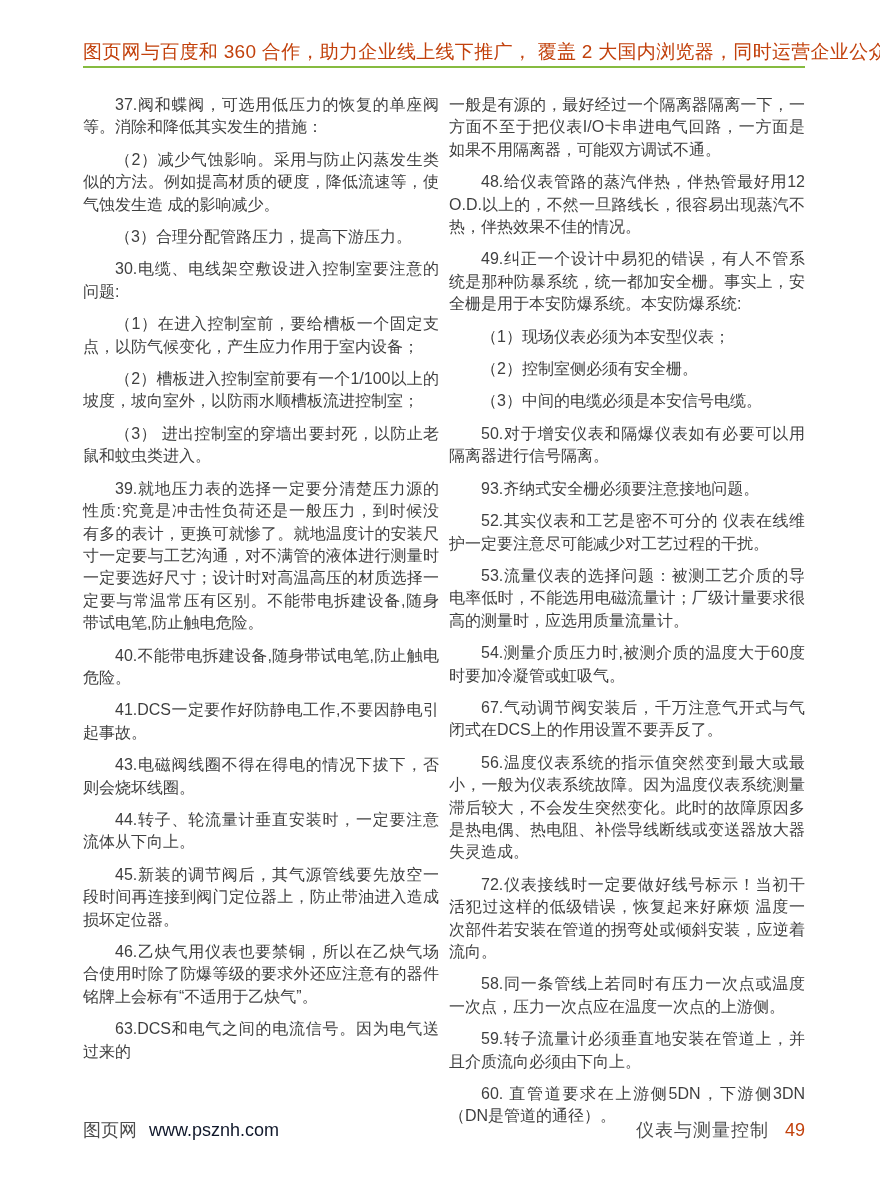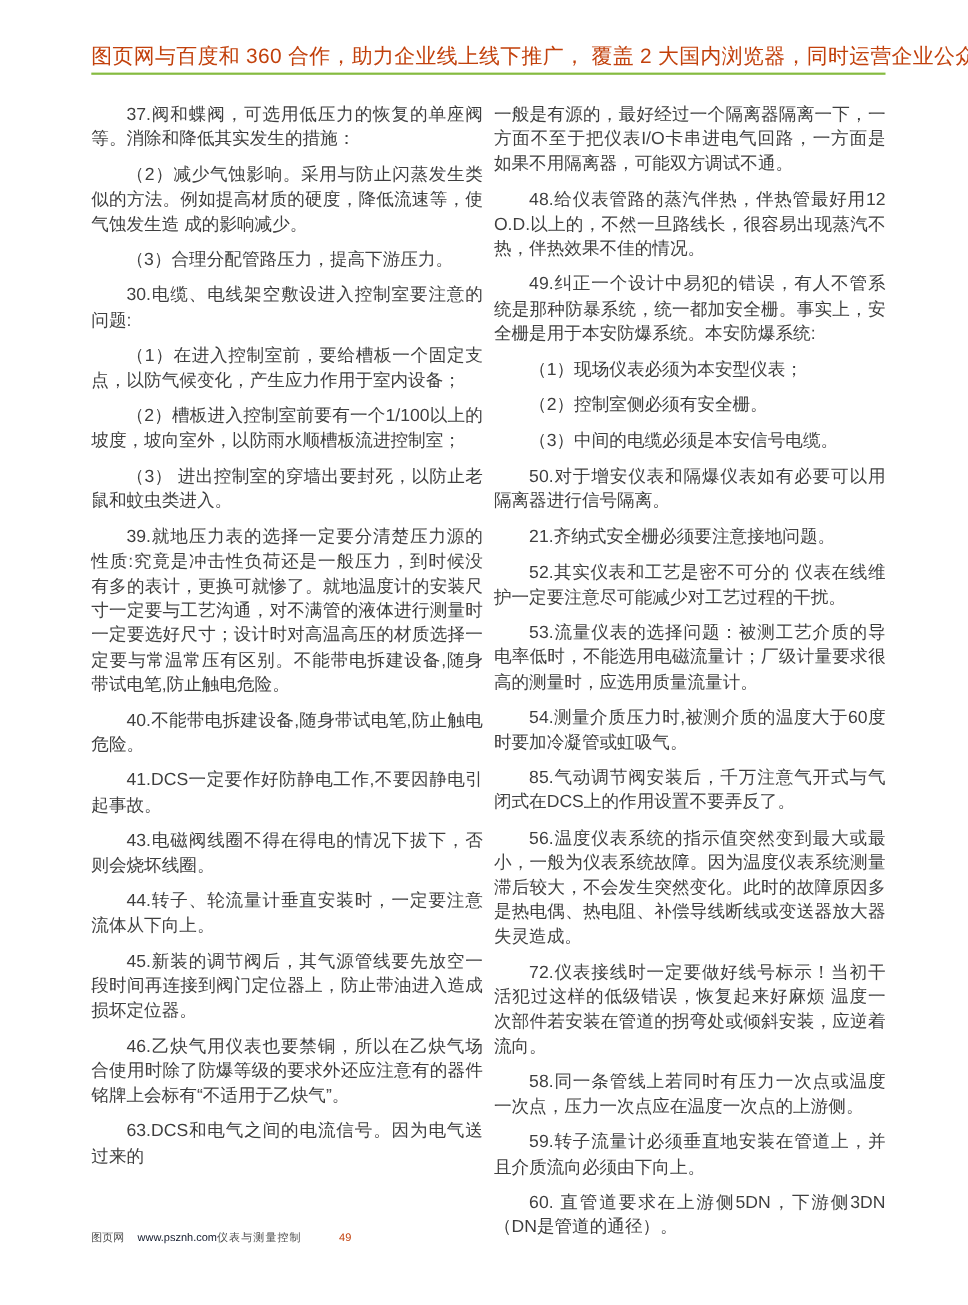--- a/index.html
+++ b/index.html
@@ -71,28 +71,29 @@
     text-align:justify;
     word-break:break-all;
   }
   .para.indent{text-indent:2em;}
   
   .footer{
     position:absolute;
     left:83px;right:75px;
     top:1118px;
     display:flex;
+    justify-content:space-between;
     align-items:baseline;
-    font-size:10px;
+    font-size:18px;
     color:#595959;
   }
   .footer-left{display:flex;gap:12px;align-items:baseline;}
   .footer-site{color:#4d4d4d;}
   .footer-url{color:#0f172a;}
-  .footer-right{display:flex;gap:34px;align-items:baseline;}
+  .footer-right{display:flex;gap:16px;align-items:baseline;}
   .footer-journal{color:#4d4d4d;letter-spacing:1px;}
   .footer-page{color:#c2410c;}
 </style>
 </head>
 <body>
 
 <div class="page">
 
   <div class="header">
     <div class="banner-text">图页网与百度和 360 合作，助力企业线上线下推广， 覆盖 2 大国内浏览器，同时运营企业公众微信号和视频推广，做您优质市场部。</div>
@@ -121,25 +122,25 @@
         <p class="para indent">63.DCS和电气之间的电流信号。因为电气送过来的</p>
       </div>
     <div class="col">
         <p class="para">一般是有源的，最好经过一个隔离器隔离一下，一方面不至于把仪表I/O卡串进电气回路，一方面是如果不用隔离器，可能双方调试不通。</p>
         <p class="para indent">48.给仪表管路的蒸汽伴热，伴热管最好用12O.D.以上的，不然一旦路线长，很容易出现蒸汽不热，伴热效果不佳的情况。</p>
         <p class="para indent">49.纠正一个设计中易犯的错误，有人不管系统是那种防暴系统，统一都加安全栅。事实上，安全栅是用于本安防爆系统。本安防爆系统:</p>
         <p class="para indent">（1）现场仪表必须为本安型仪表；</p>
         <p class="para indent">（2）控制室侧必须有安全栅。</p>
         <p class="para indent">（3）中间的电缆必须是本安信号电缆。</p>
         <p class="para indent">50.对于增安仪表和隔爆仪表如有必要可以用隔离器进行信号隔离。</p>
-        <p class="para indent">21.齐纳式安全栅必须要注意接地问题。</p>
+        <p class="para indent">93.齐纳式安全栅必须要注意接地问题。</p>
         <p class="para indent">52.其实仪表和工艺是密不可分的 仪表在线维护一定要注意尽可能减少对工艺过程的干扰。</p>
         <p class="para indent">53.流量仪表的选择问题：被测工艺介质的导电率低时，不能选用电磁流量计；厂级计量要求很高的测量时，应选用质量流量计。</p>
         <p class="para indent">54.测量介质压力时,被测介质的温度大于60度时要加冷凝管或虹吸气。</p>
-        <p class="para indent">85.气动调节阀安装后，千万注意气开式与气闭式在DCS上的作用设置不要弄反了。</p>
+        <p class="para indent">67.气动调节阀安装后，千万注意气开式与气闭式在DCS上的作用设置不要弄反了。</p>
         <p class="para indent">56.温度仪表系统的指示值突然变到最大或最小，一般为仪表系统故障。因为温度仪表系统测量滞后较大，不会发生突然变化。此时的故障原因多是热电偶、热电阻、补偿导线断线或变送器放大器失灵造成。</p>
         <p class="para indent">72.仪表接线时一定要做好线号标示！当初干活犯过这样的低级错误，恢复起来好麻烦 温度一次部件若安装在管道的拐弯处或倾斜安装，应逆着流向。</p>
         <p class="para indent">58.同一条管线上若同时有压力一次点或温度一次点，压力一次点应在温度一次点的上游侧。</p>
         <p class="para indent">59.转子流量计必须垂直地安装在管道上，并且介质流向必须由下向上。</p>
         <p class="para indent">60. 直管道要求在上游侧5DN，下游侧3DN（DN是管道的通径）。</p>
       </div>
   </div>
 
   <div class="footer">
     <div class="footer-left">

